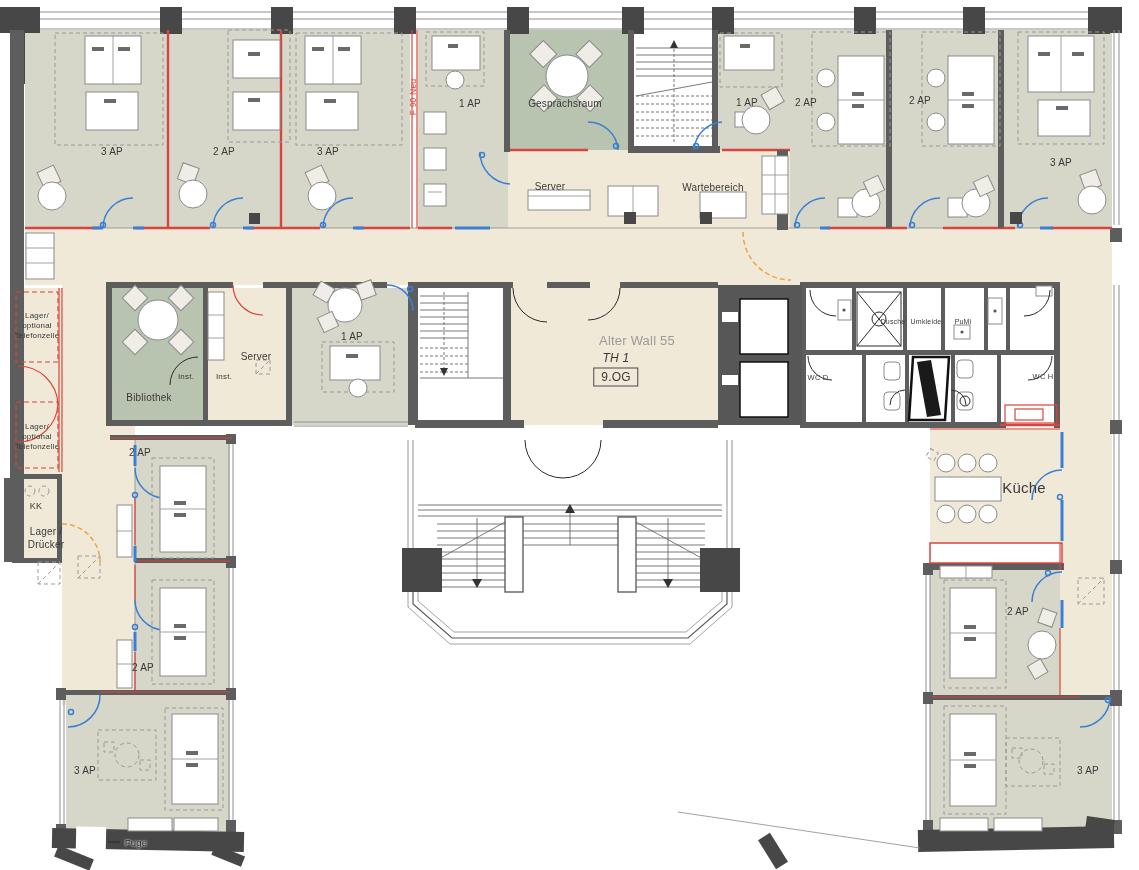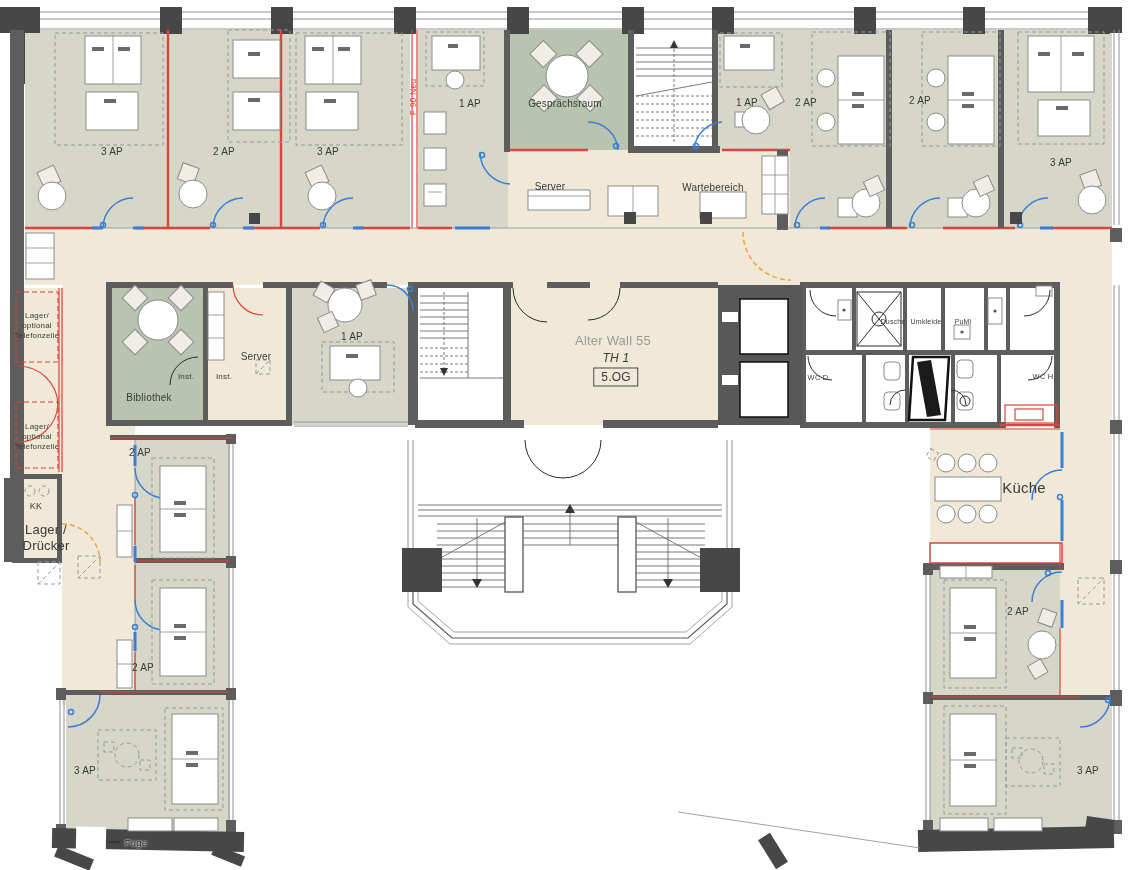--- a/index.html
+++ b/index.html
@@ -4,21 +4,21 @@
 <style>
   html,body{margin:0;padding:0;background:#fff;}
   #plan{position:relative;width:1139px;height:870px;background:#ffffff;overflow:hidden;
         font-family:"Liberation Sans", sans-serif;}
   #plan svg{position:absolute;left:0;top:0;}
   .lbl{position:absolute;transform:translate(-50%,-50%);font-size:10px;color:#3a3a3a;
        white-space:pre-line;text-align:center;line-height:1.25;letter-spacing:.2px;z-index:3;}
   .lbl.sm{font-size:7.5px;}
   .lbl.xs{font-size:7px;}
   .lbl.md{font-size:9px;}
-  .lbl.gray{color:#9a9a98;font-size:13px;}
+  .lbl.gray{color:#9a9a98;font-size:13px;margin-left:24px;}
   .lbl.th{font-size:12px;font-style:italic;}
   .lbl.box{font-size:12px;border:1px solid #4a4a4a;padding:1px 7px;background:transparent;}
   .lbl.fire{color:#d9453c;font-size:8.5px;transform:translate(-50%,-50%) rotate(-90deg);}
   .lbl.fuge{font-size:9.5px;color:#1d1d1d;text-shadow:0 0 2px #fff,0 0 2px #fff;text-align:center;}
   .watermark{position:absolute;left:640px;top:470px;transform:translate(-50%,-50%);
        font-size:300px;font-weight:bold;letter-spacing:-12px;color:rgba(255,255,255,0.45);
        z-index:2;pointer-events:none;}
   
   .flC{fill:#f0e9d8;} .flO{fill:#d6d6c9;} .flG{fill:#b9c4b0;} .flW{fill:#ffffff;}
   .wall{fill:#5d5d5d;} .wd{fill:#474747;}
@@ -663,29 +663,29 @@
 <div class="lbl" style="left:37px;top:437px;font-size:8px">Lager/
 optional
 Telefonzelle</div>
 <div class="lbl" style="left:149px;top:398px">Bibliothek</div>
 <div class="lbl" style="left:256px;top:357px">Server</div>
 <div class="lbl" style="left:186px;top:377px;font-size:8px">Inst.</div>
 <div class="lbl" style="left:224px;top:377px;font-size:8px">Inst.</div>
 <div class="lbl" style="left:352px;top:337px">1 AP</div>
 <div class="lbl gray" style="left:613px;top:341px">Alter Wall 55</div>
 <div class="lbl th" style="left:616px;top:358px">TH 1</div>
-<div class="lbl box" style="left:616px;top:377px">5.OG</div>
+<div class="lbl box" style="left:616px;top:377px">9.OG</div>
 <div class="lbl xs" style="left:893px;top:322px">Dusche</div>
 <div class="lbl xs" style="left:926px;top:322px">Umkleide</div>
 <div class="lbl xs" style="left:963px;top:322px">PuMi</div>
 <div class="lbl sm" style="left:818px;top:378px">WC D</div>
 <div class="lbl sm" style="left:1043px;top:377px">WC H</div>
 <div class="lbl" style="left:1024px;top:488px;font-size:15px">Küche</div>
 <div class="lbl md" style="left:36px;top:507px">KK</div>
-<div class="lbl" style="left:46px;top:538px;font-size:13px">Lager /
+<div class="lbl" style="left:46px;top:538px;font-size:10px">Lager /
 Drücker</div>
 <div class="lbl" style="left:140px;top:453px">2 AP</div>
 <div class="lbl" style="left:143px;top:668px">2 AP</div>
 <div class="lbl" style="left:85px;top:771px">3 AP</div>
 <div class="lbl" style="left:1018px;top:612px">2 AP</div>
 <div class="lbl" style="left:1088px;top:771px">3 AP</div>
 <div class="lbl fire" style="left:413px;top:97px">F 90 Neu</div>
 <div class="lbl fuge" style="left:136px;top:843px">Fuge</div>
 </div>
 

